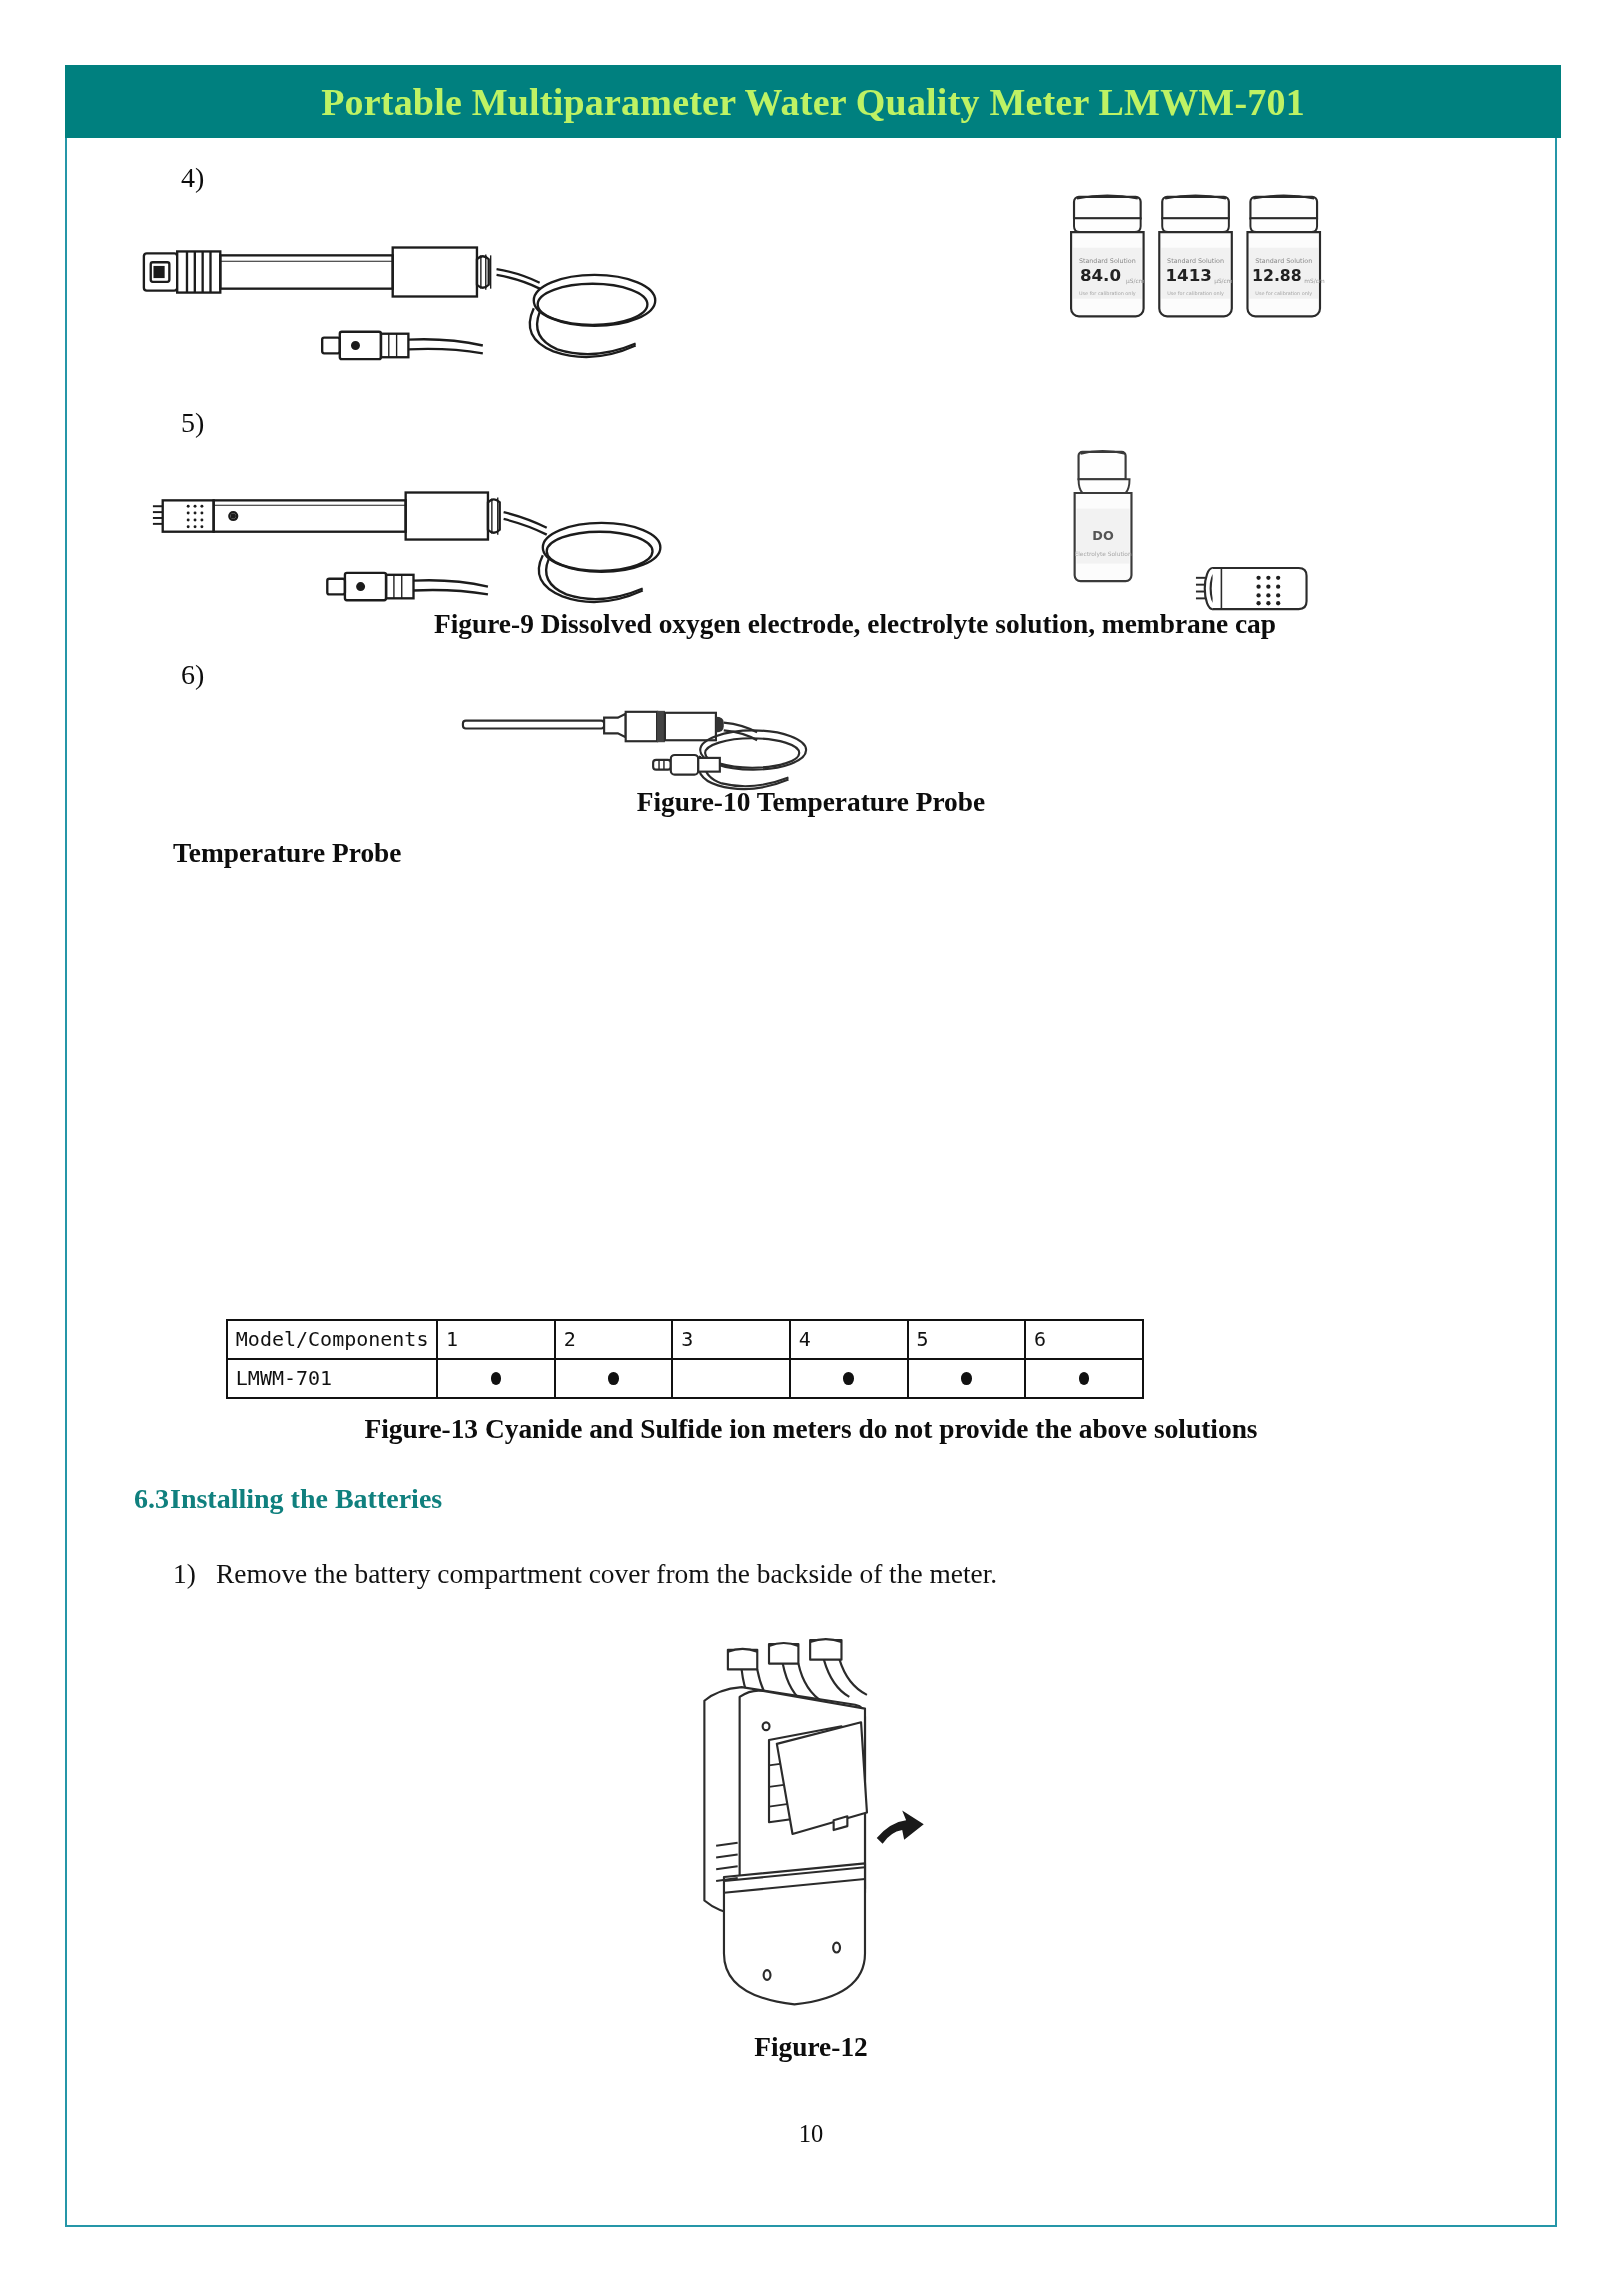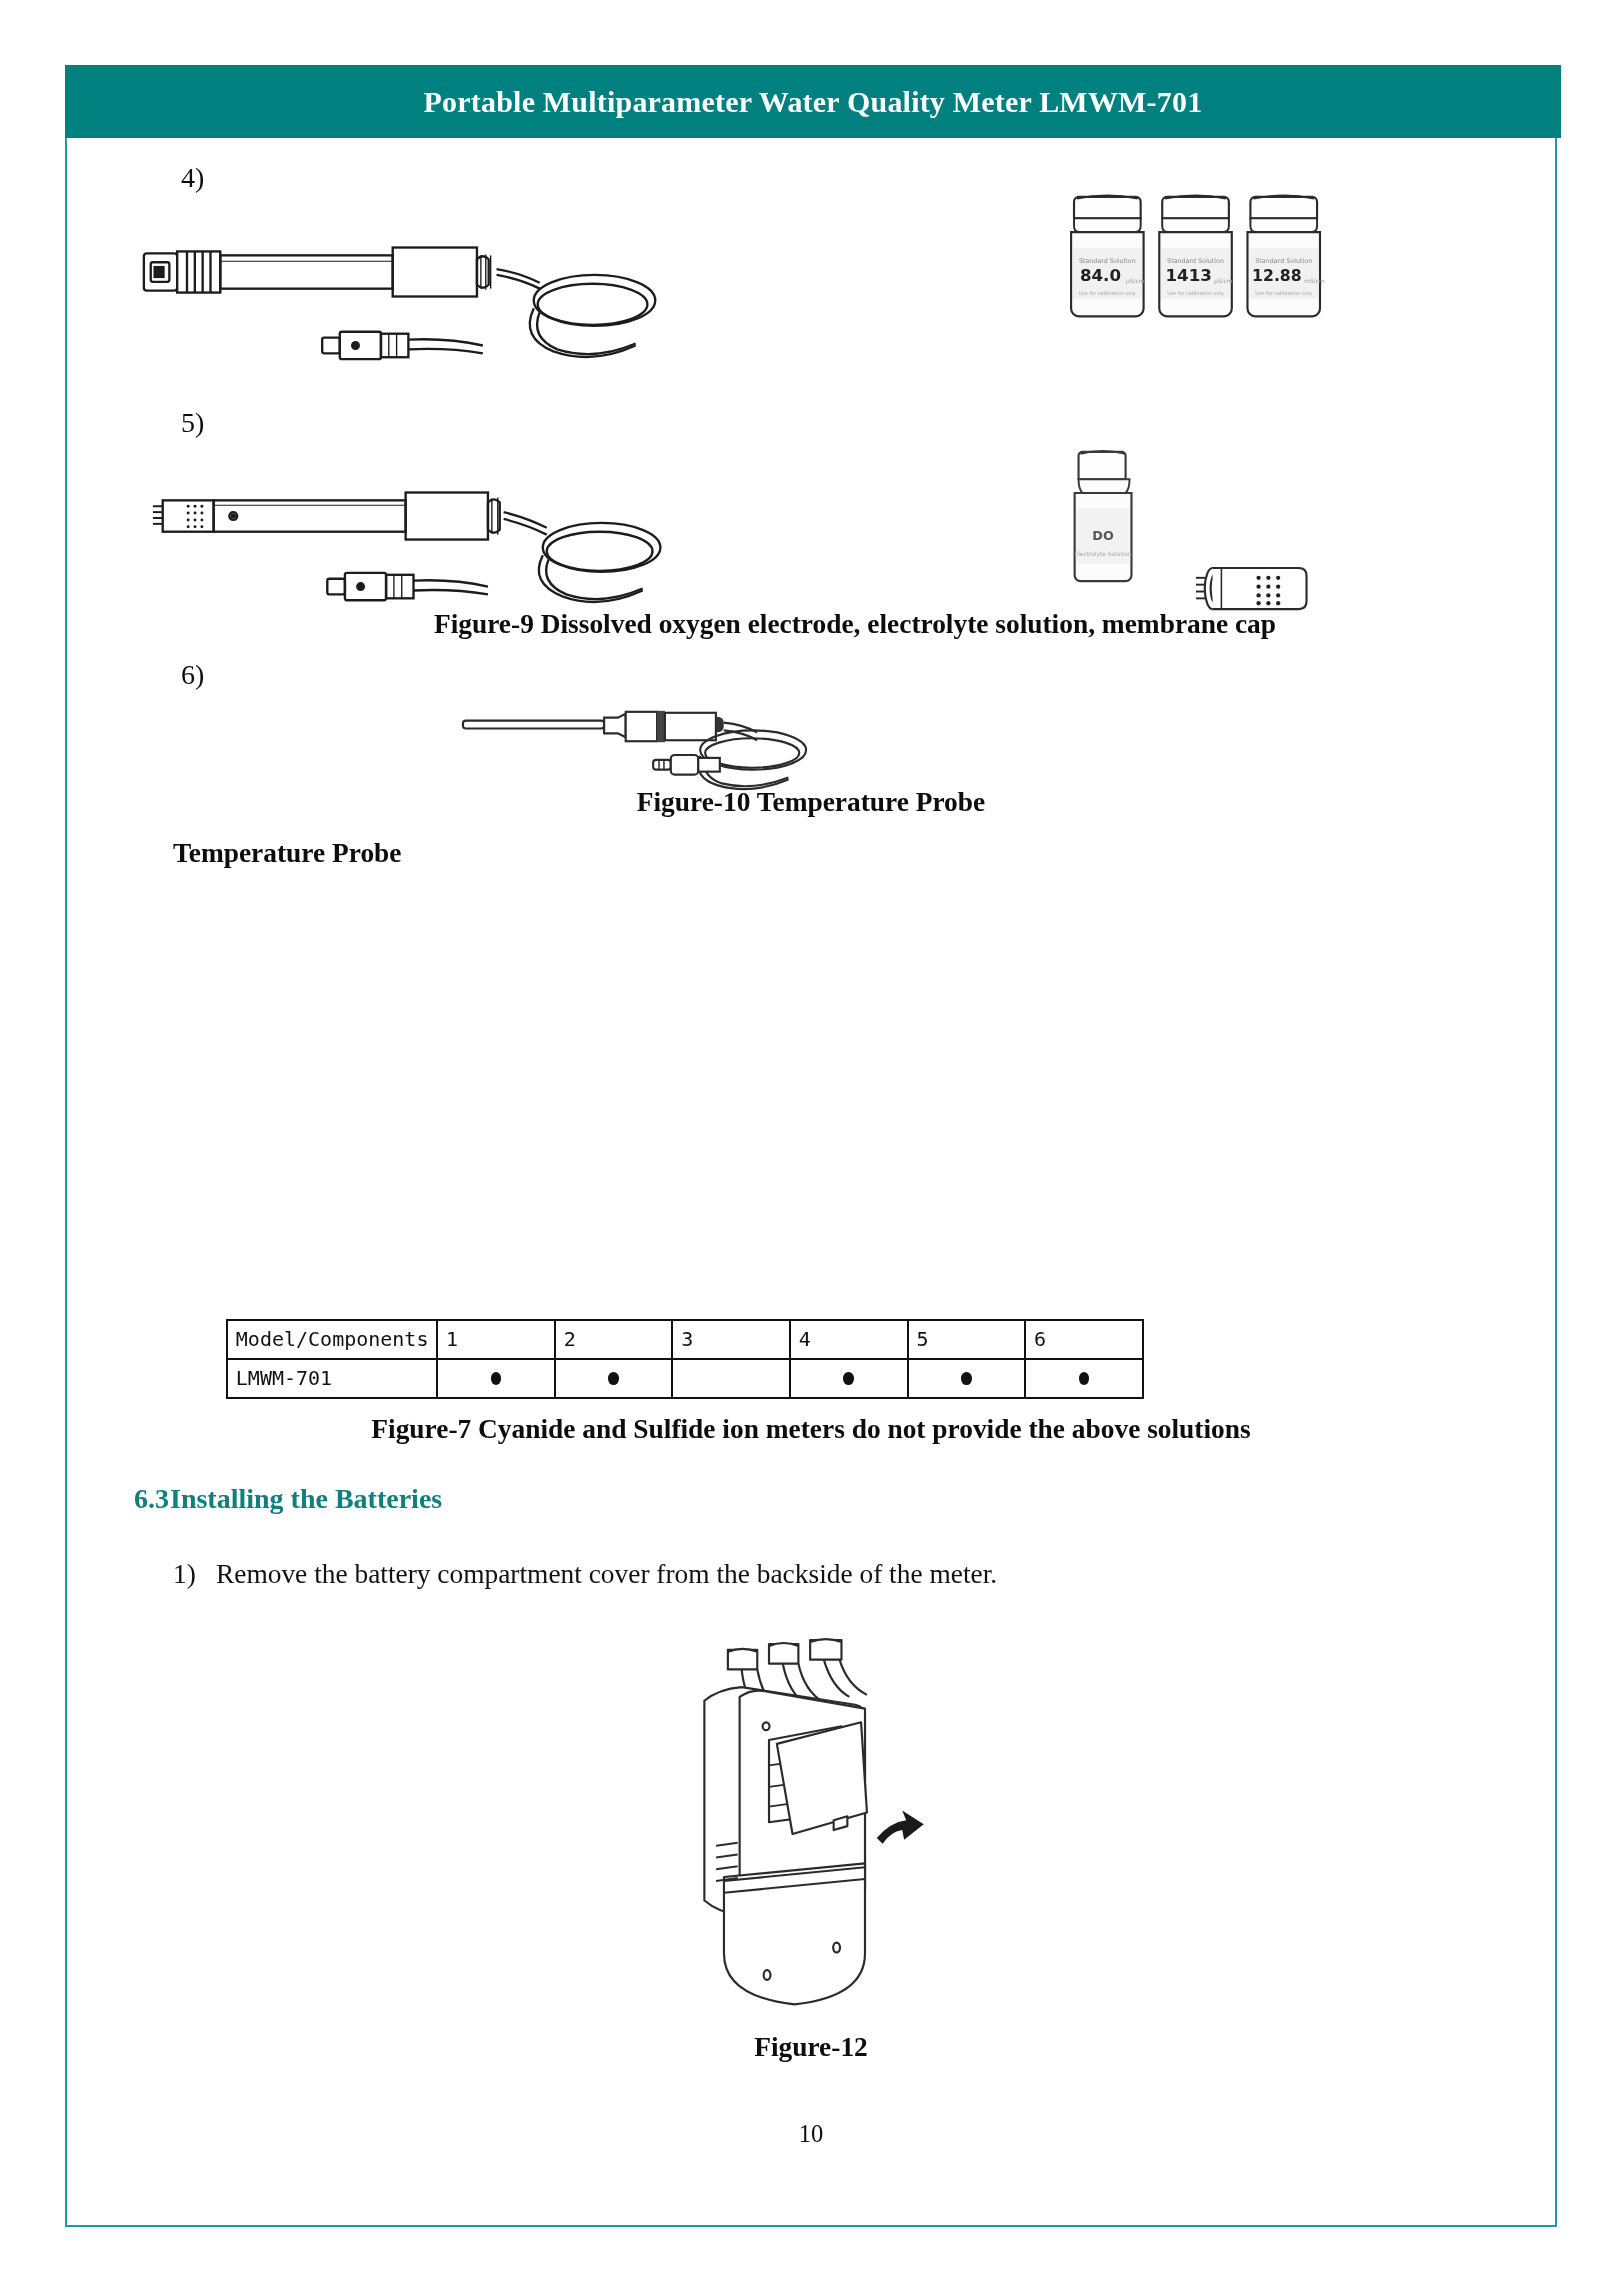--- a/index.html
+++ b/index.html
@@ -32,22 +32,22 @@
     left: -2px;
     top: -2px;
     width: 1496px;
     height: 73px;
     background: #00807f;
     display: flex;
     align-items: center;
     justify-content: center;
   }
   #header-title {
-    color: #ffffff;
-    font-size: 30px;
+    color: #bef264;
+    font-size: 38px;
     font-weight: bold;
     letter-spacing: 0.2px;
     white-space: nowrap;
   }
 
   #content {
     position: absolute;
     left: 0;
     top: 73px;
     width: 1488px;
@@ -377,21 +377,21 @@
           <td class="mark-col"><span class="dot"></span></td>
           <td class="mark-col"><span class="dot"></span></td>
           <td class="mark-col"></td>
           <td class="mark-col"><span class="dot"></span></td>
           <td class="mark-col"><span class="dot"></span></td>
           <td class="mark-col"><span class="dot"></span></td>
         </tr>
       </tbody>
     </table>
 
-    <div class="caption" style="top:1274px;">Figure-7 Cyanide and Sulfide ion meters do not provide the above solutions</div>
+    <div class="caption" style="top:1274px;">Figure-13 Cyanide and Sulfide ion meters do not provide the above solutions</div>
 
     <div class="section-head" style="left:67px; top:1343px;">
       <span class="num">6.3</span><span>Installing the Batteries</span>
     </div>
 
     <div class="body-line" style="left:106px; top:1419px;">1)</div>
     <div class="body-line" style="left:149px; top:1419px;">Remove the battery compartment cover from the backside of the meter.</div>
 
     <div class="fig" style="left:608px; top:1496px;">
       <svg width="284" height="392" viewBox="0 0 290 400">

